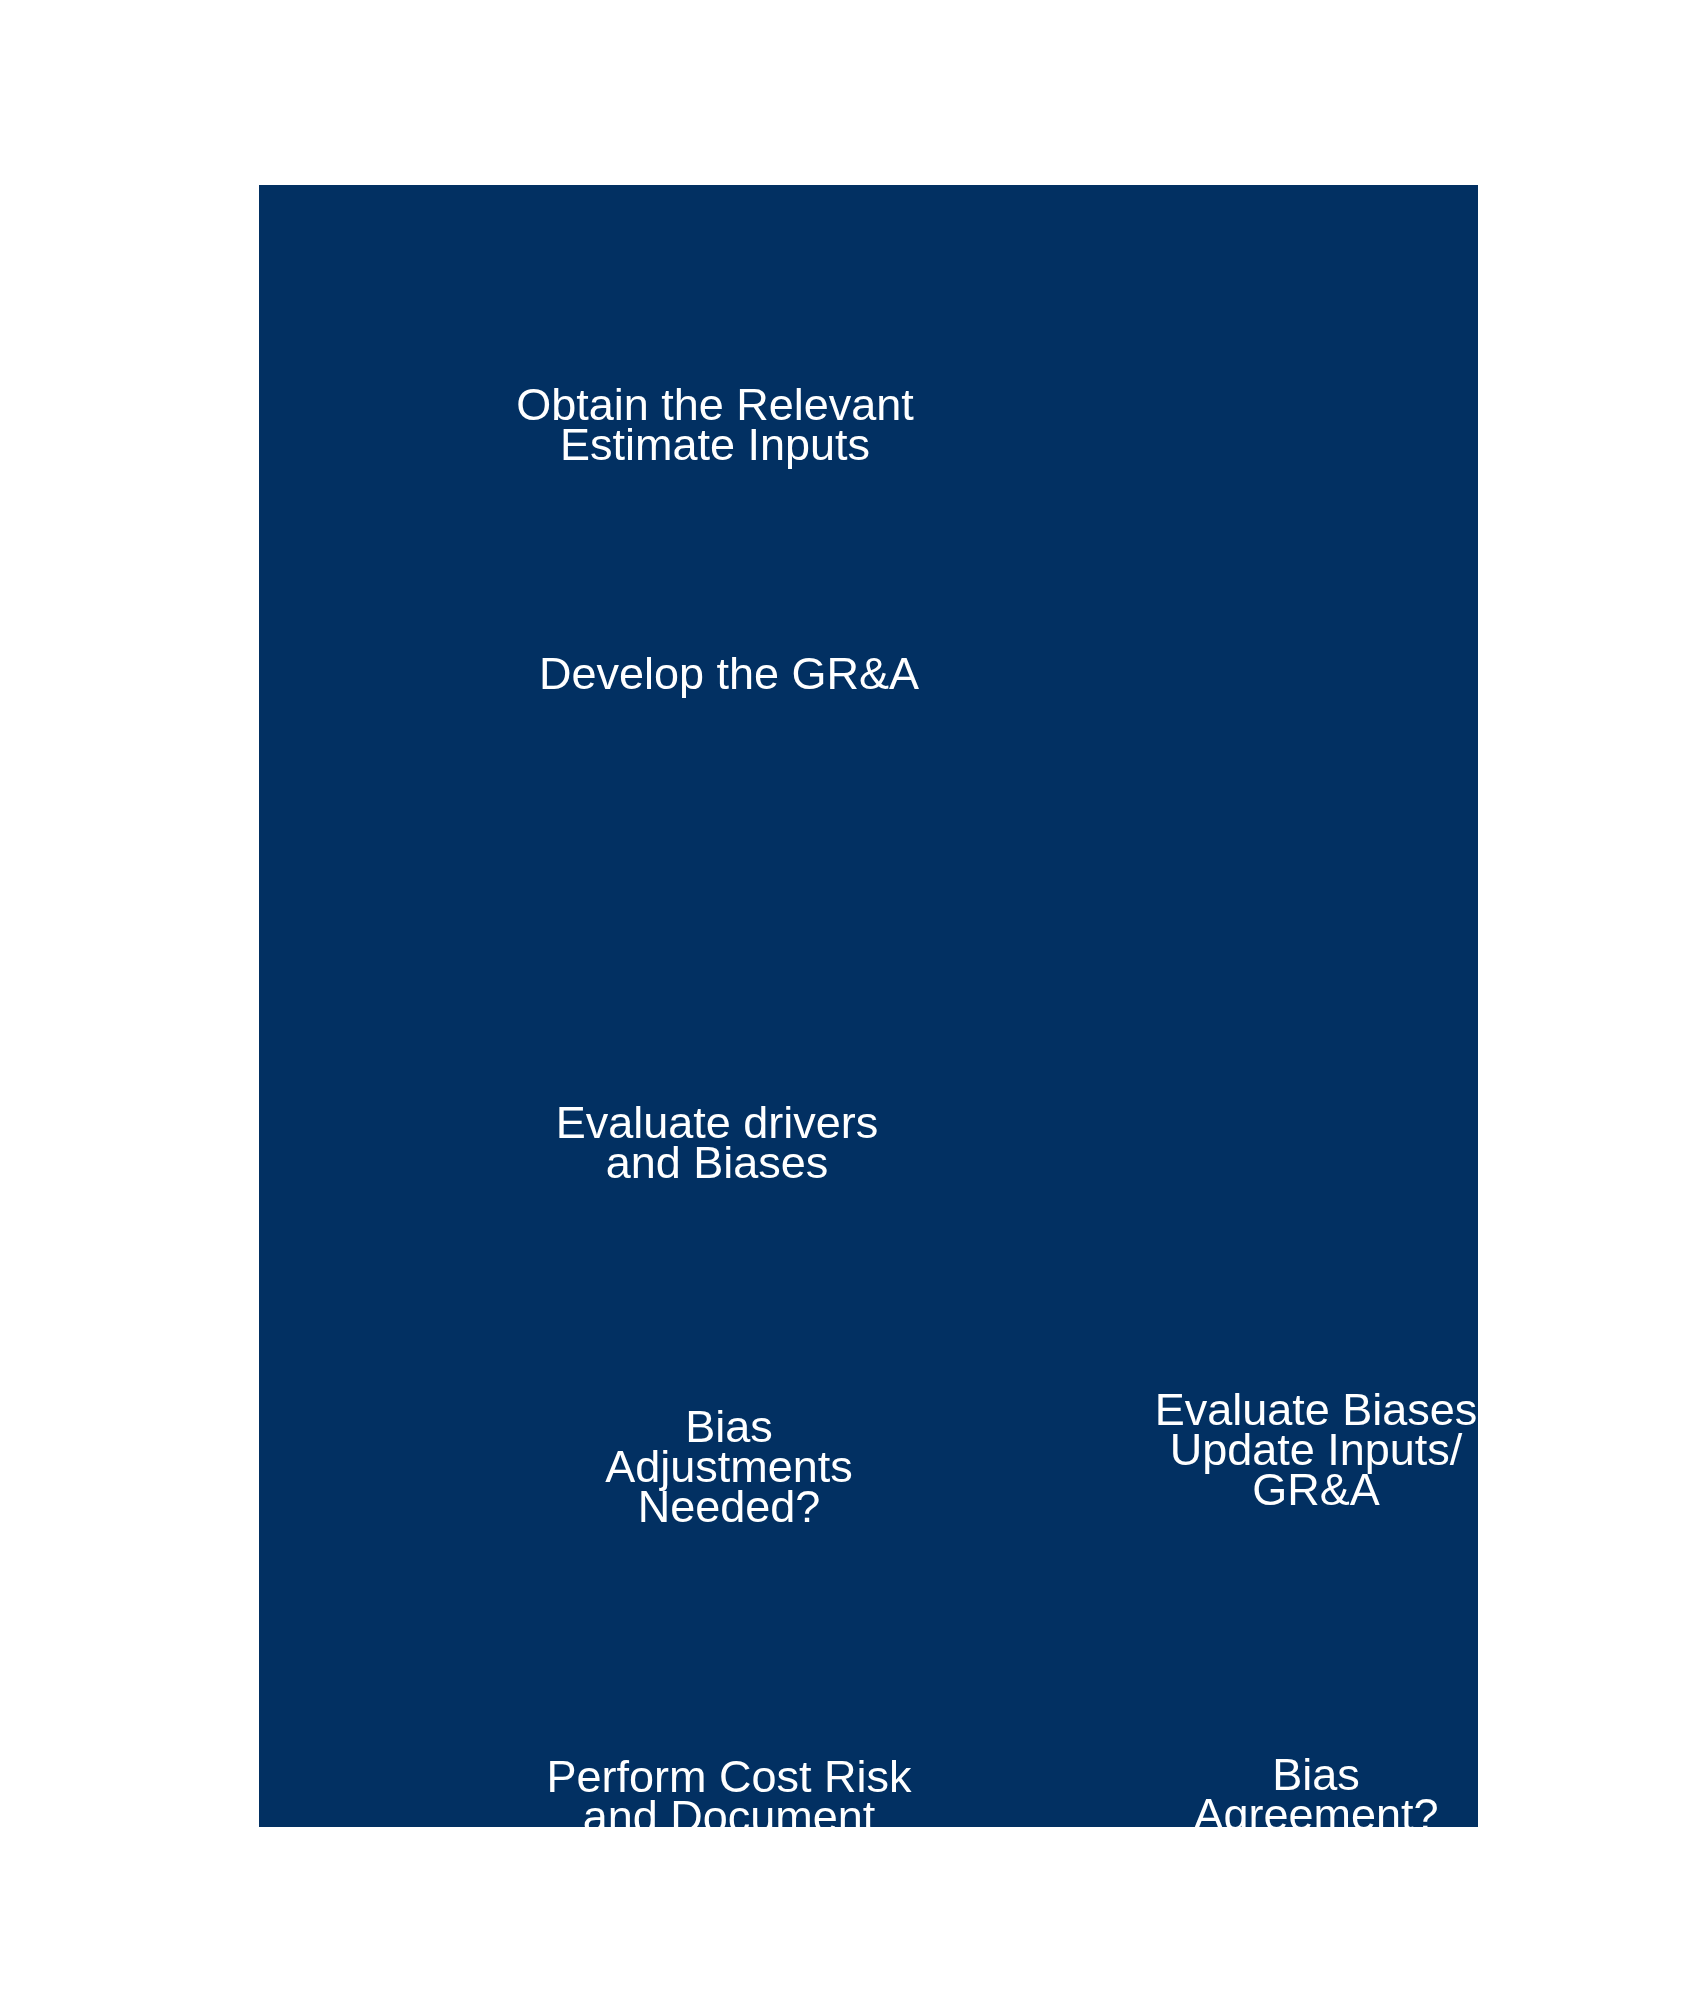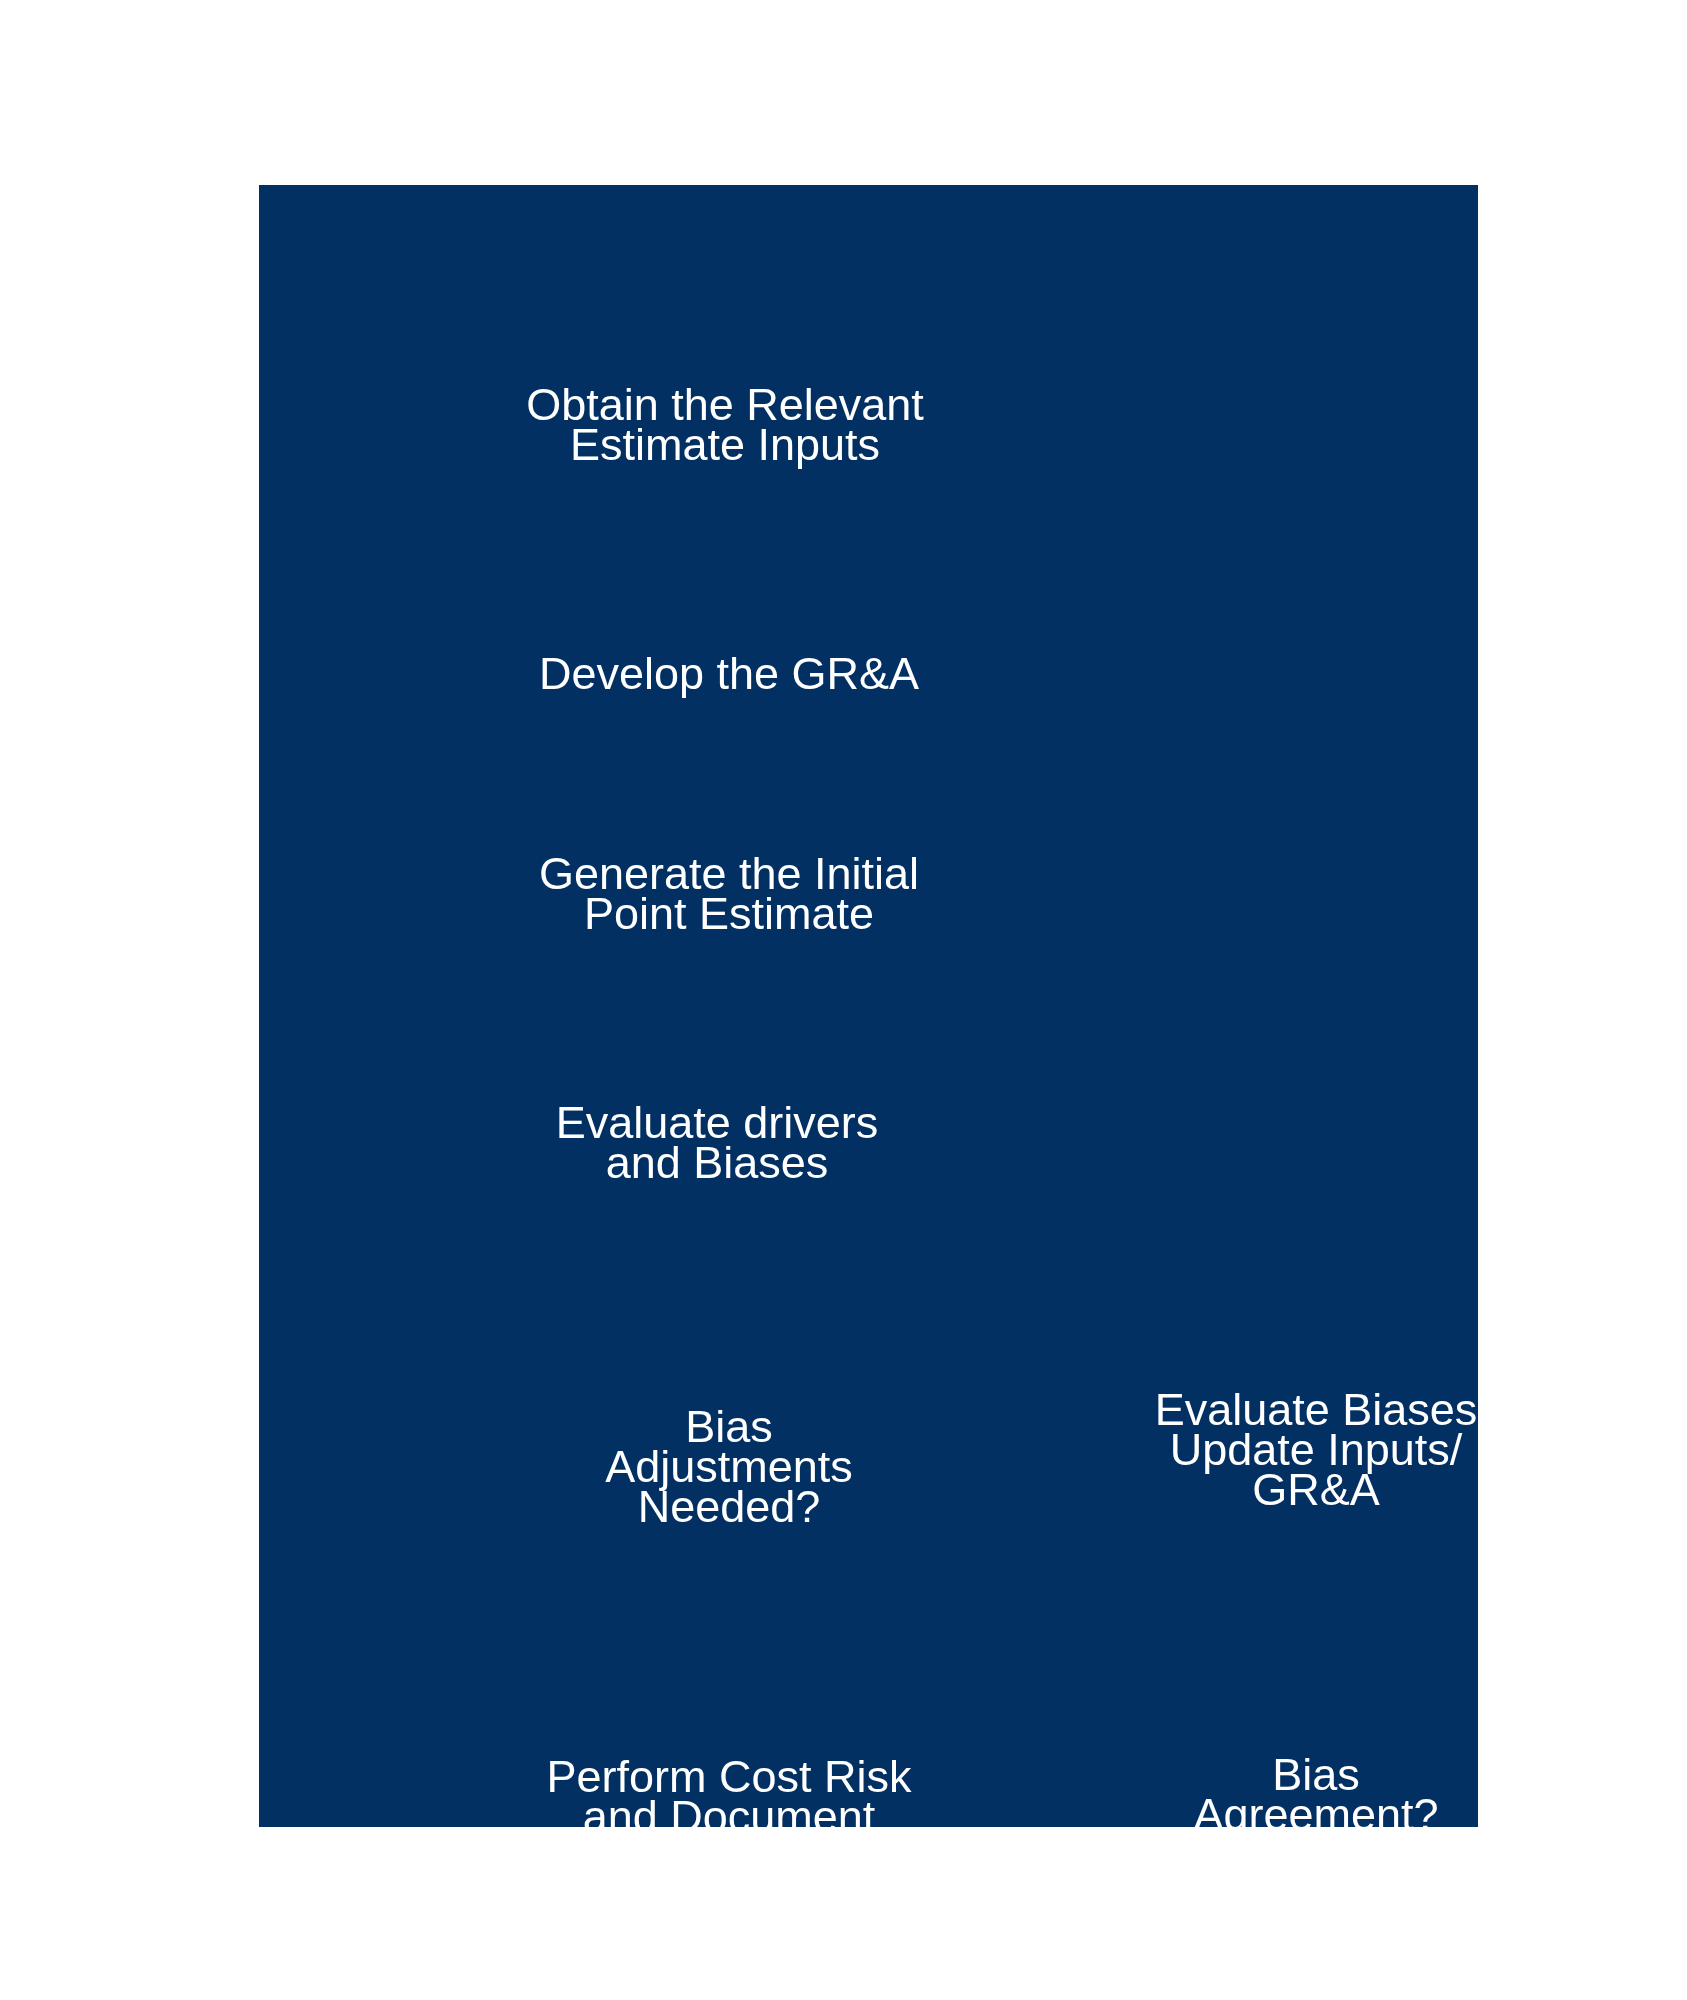--- a/index.html
+++ b/index.html
@@ -32,21 +32,21 @@
     font-family: "Liberation Sans", sans-serif;
     font-size: 45px;
     line-height: 40px;
     text-align: center;
     white-space: pre-line;
     letter-spacing: 0px;
     -webkit-font-smoothing: antialiased;
   }
 
   
-  .n-obtain      { left: 206px;  top: 200px;  width: 520px; }
+  .n-obtain      { left: 196px;  top: 200px;  width: 520px; }
   .n-develop     { left: 210px;  top: 469px;  width: 520px; }
   .n-generate    { left: 210px;  top: 669px;  width: 520px; }
   .n-evaldrivers { left: 198px;  top: 918px;  width: 520px; }
   .n-biasadj     { left: 210px;  top: 1222px; width: 520px; }
   .n-perform     { left: 210px;  top: 1572px; width: 520px; }
 
   
   .n-updatepe    { left: 797px;  top: 782px;  width: 520px; }
   .n-evalbiases  { left: 797px;  top: 1205px; width: 520px; }
   .n-biasagree   { left: 797px;  top: 1570px; width: 520px; }
@@ -56,22 +56,20 @@
 
 <div id="canvas">
 
   <div class="panel">
 
     <div class="node n-obtain">Obtain the Relevant
 Estimate Inputs</div>
 
     <div class="node n-develop">Develop the GR&amp;A</div>
 
-    <div class="node n-generate">Generate the Initial
-Point Estimate</div>
 
 
     <div class="node n-evaldrivers">Evaluate drivers
 and Biases</div>
 
     <div class="node n-biasadj">Bias
 Adjustments
 Needed?</div>
 
     <div class="node n-perform">Perform Cost Risk

